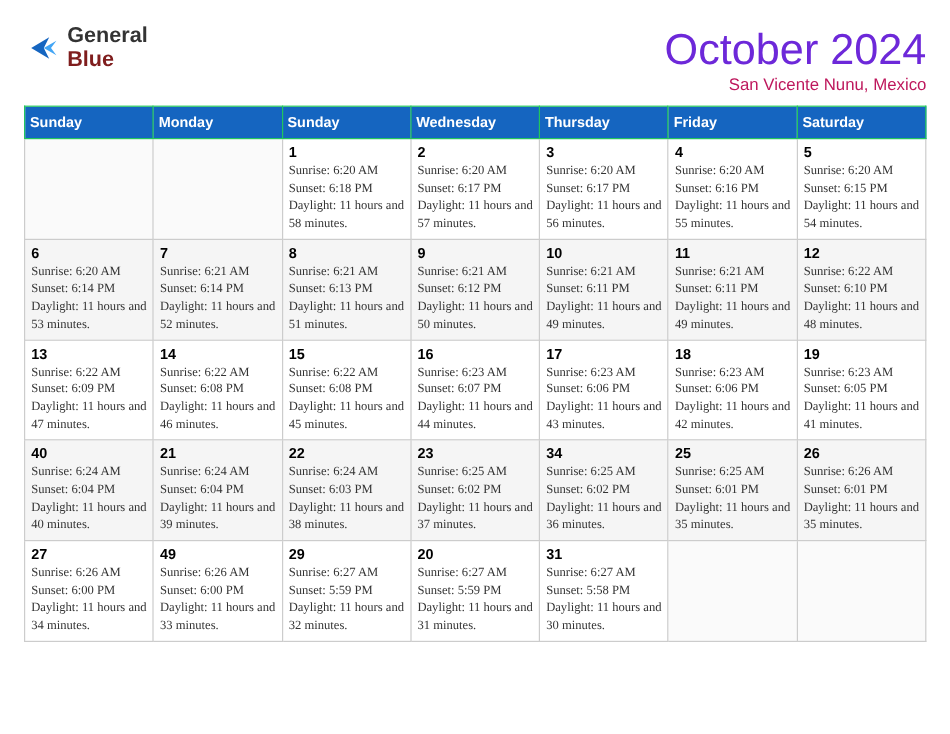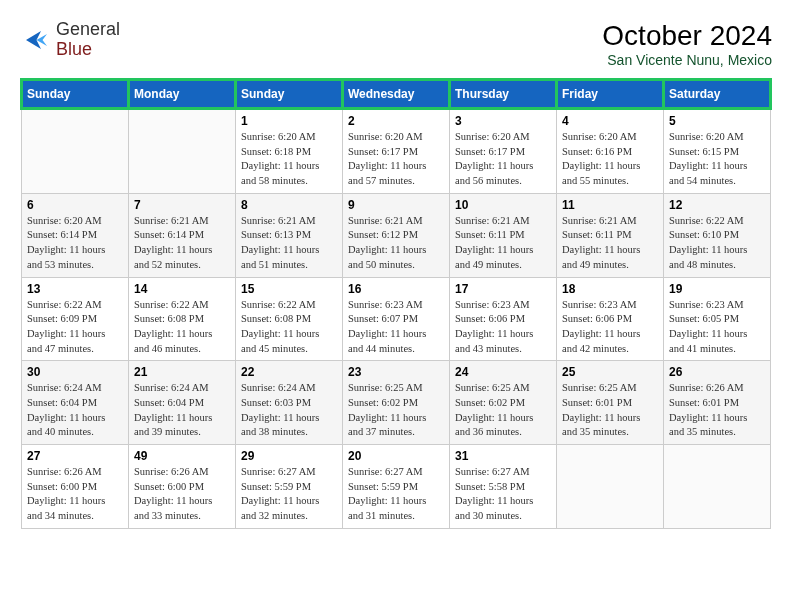--- a/index.html
+++ b/index.html
@@ -16,56 +16,56 @@
       align-items: flex-start;
       margin-bottom: 10px;
     }
     .logo {
       display: flex;
       align-items: center;
       gap: 6px;
     }
     .logo-text {
       font-size: 18px;
-      font-weight: normal;
+      font-weight: bold;
       line-height: 1.1;
     }
     .logo-general { color: #333; }
     .logo-blue { color: #7f1d1d; }
     .logo-icon {
       width: 30px;
       height: 30px;
     }
     .title-block {
       text-align: right;
     }
     .month-title {
-      font-size: 28px;
+      font-size: 36px;
       font-weight: normal;
-      color: #000000;
+      color: #6d28d9;
     }
     .location {
       font-size: 14px;
-      color: #14532d;
+      color: #be185d;
     }
     table {
       width: 100%;
       border-collapse: collapse;
       font-size: 11px;
     }
     thead tr {
       background-color: #1565c0;
       color: #fff;
     }
     thead th {
       padding: 6px 4px;
       text-align: left;
       font-weight: bold;
       font-size: 12px;
-      border: 3px solid #22c55e;
+      border: 1px solid #22c55e;
     }
     tbody tr {
       background: #fff;
     }
     tbody tr:nth-child(even) {
       background: #f5f5f5;
     }
     tbody td {
       vertical-align: top;
       padding: 4px 5px;
@@ -204,37 +204,37 @@
           <span class="day-num">18</span>
           <div class="day-info">Sunrise: 6:23 AM<br>Sunset: 6:06 PM<br>Daylight: 11 hours and 42 minutes.</div>
         </td>
         <td>
           <span class="day-num">19</span>
           <div class="day-info">Sunrise: 6:23 AM<br>Sunset: 6:05 PM<br>Daylight: 11 hours and 41 minutes.</div>
         </td>
       </tr>
       <tr>
         <td>
-          <span class="day-num">30</span>
+          <span class="day-num">40</span>
           <div class="day-info">Sunrise: 6:24 AM<br>Sunset: 6:04 PM<br>Daylight: 11 hours and 40 minutes.</div>
         </td>
         <td>
           <span class="day-num">21</span>
           <div class="day-info">Sunrise: 6:24 AM<br>Sunset: 6:04 PM<br>Daylight: 11 hours and 39 minutes.</div>
         </td>
         <td>
           <span class="day-num">22</span>
           <div class="day-info">Sunrise: 6:24 AM<br>Sunset: 6:03 PM<br>Daylight: 11 hours and 38 minutes.</div>
         </td>
         <td>
           <span class="day-num">23</span>
           <div class="day-info">Sunrise: 6:25 AM<br>Sunset: 6:02 PM<br>Daylight: 11 hours and 37 minutes.</div>
         </td>
         <td>
-          <span class="day-num">24</span>
+          <span class="day-num">34</span>
           <div class="day-info">Sunrise: 6:25 AM<br>Sunset: 6:02 PM<br>Daylight: 11 hours and 36 minutes.</div>
         </td>
         <td>
           <span class="day-num">25</span>
           <div class="day-info">Sunrise: 6:25 AM<br>Sunset: 6:01 PM<br>Daylight: 11 hours and 35 minutes.</div>
         </td>
         <td>
           <span class="day-num">26</span>
           <div class="day-info">Sunrise: 6:26 AM<br>Sunset: 6:01 PM<br>Daylight: 11 hours and 35 minutes.</div>
         </td>

